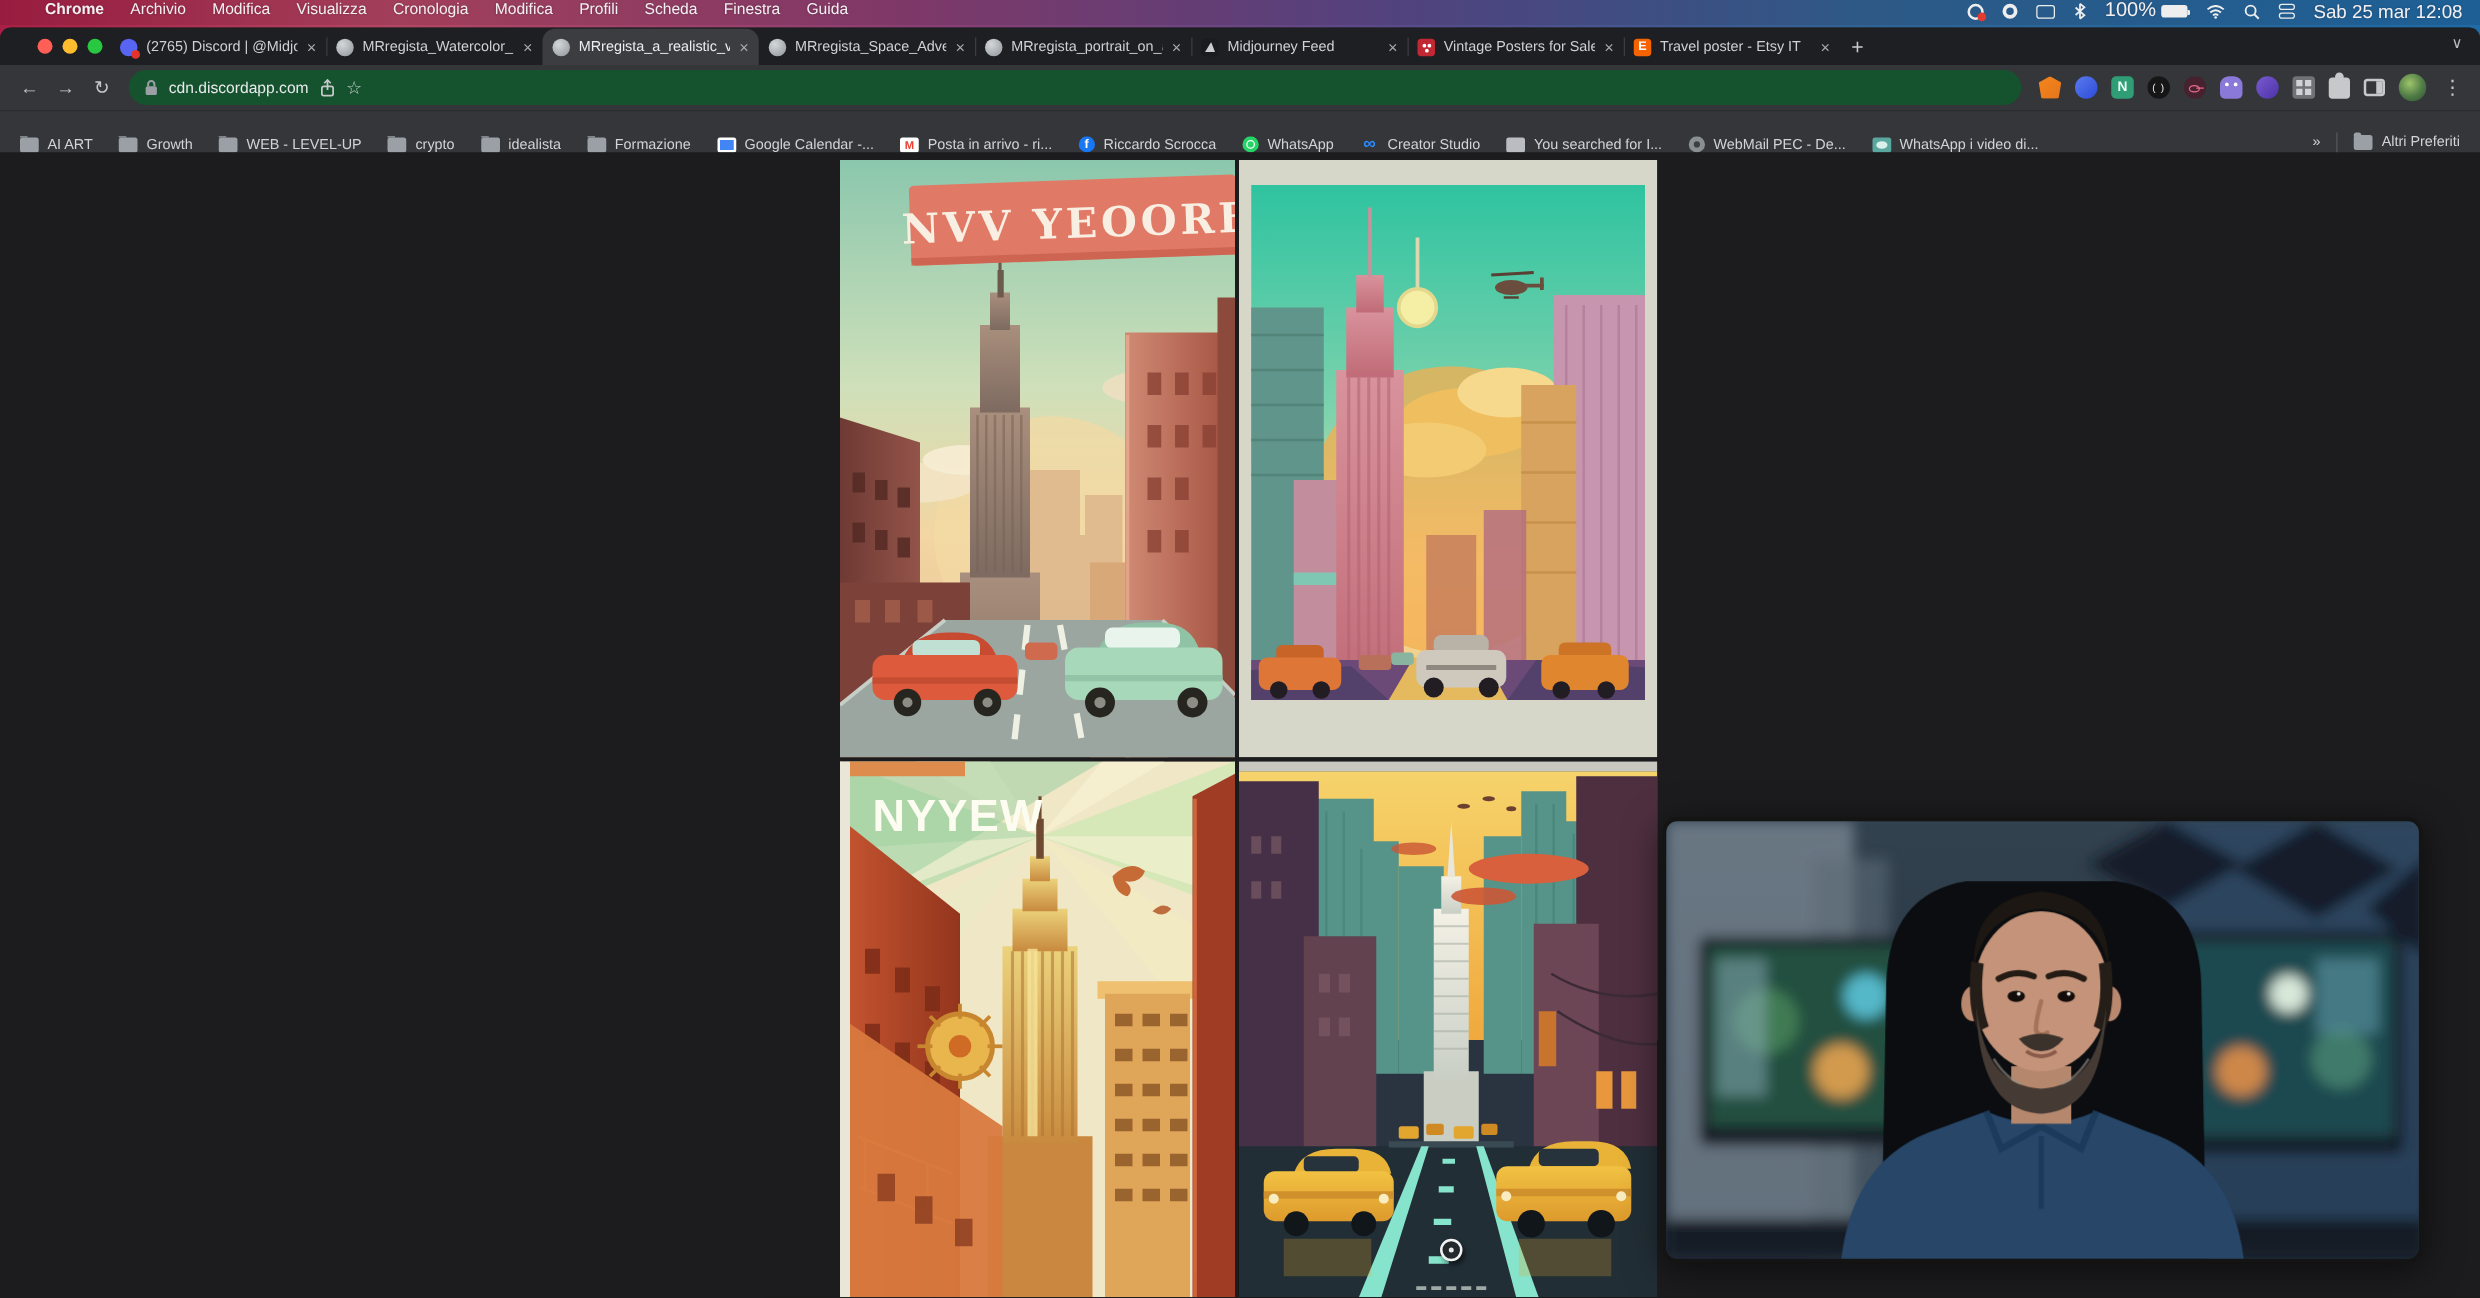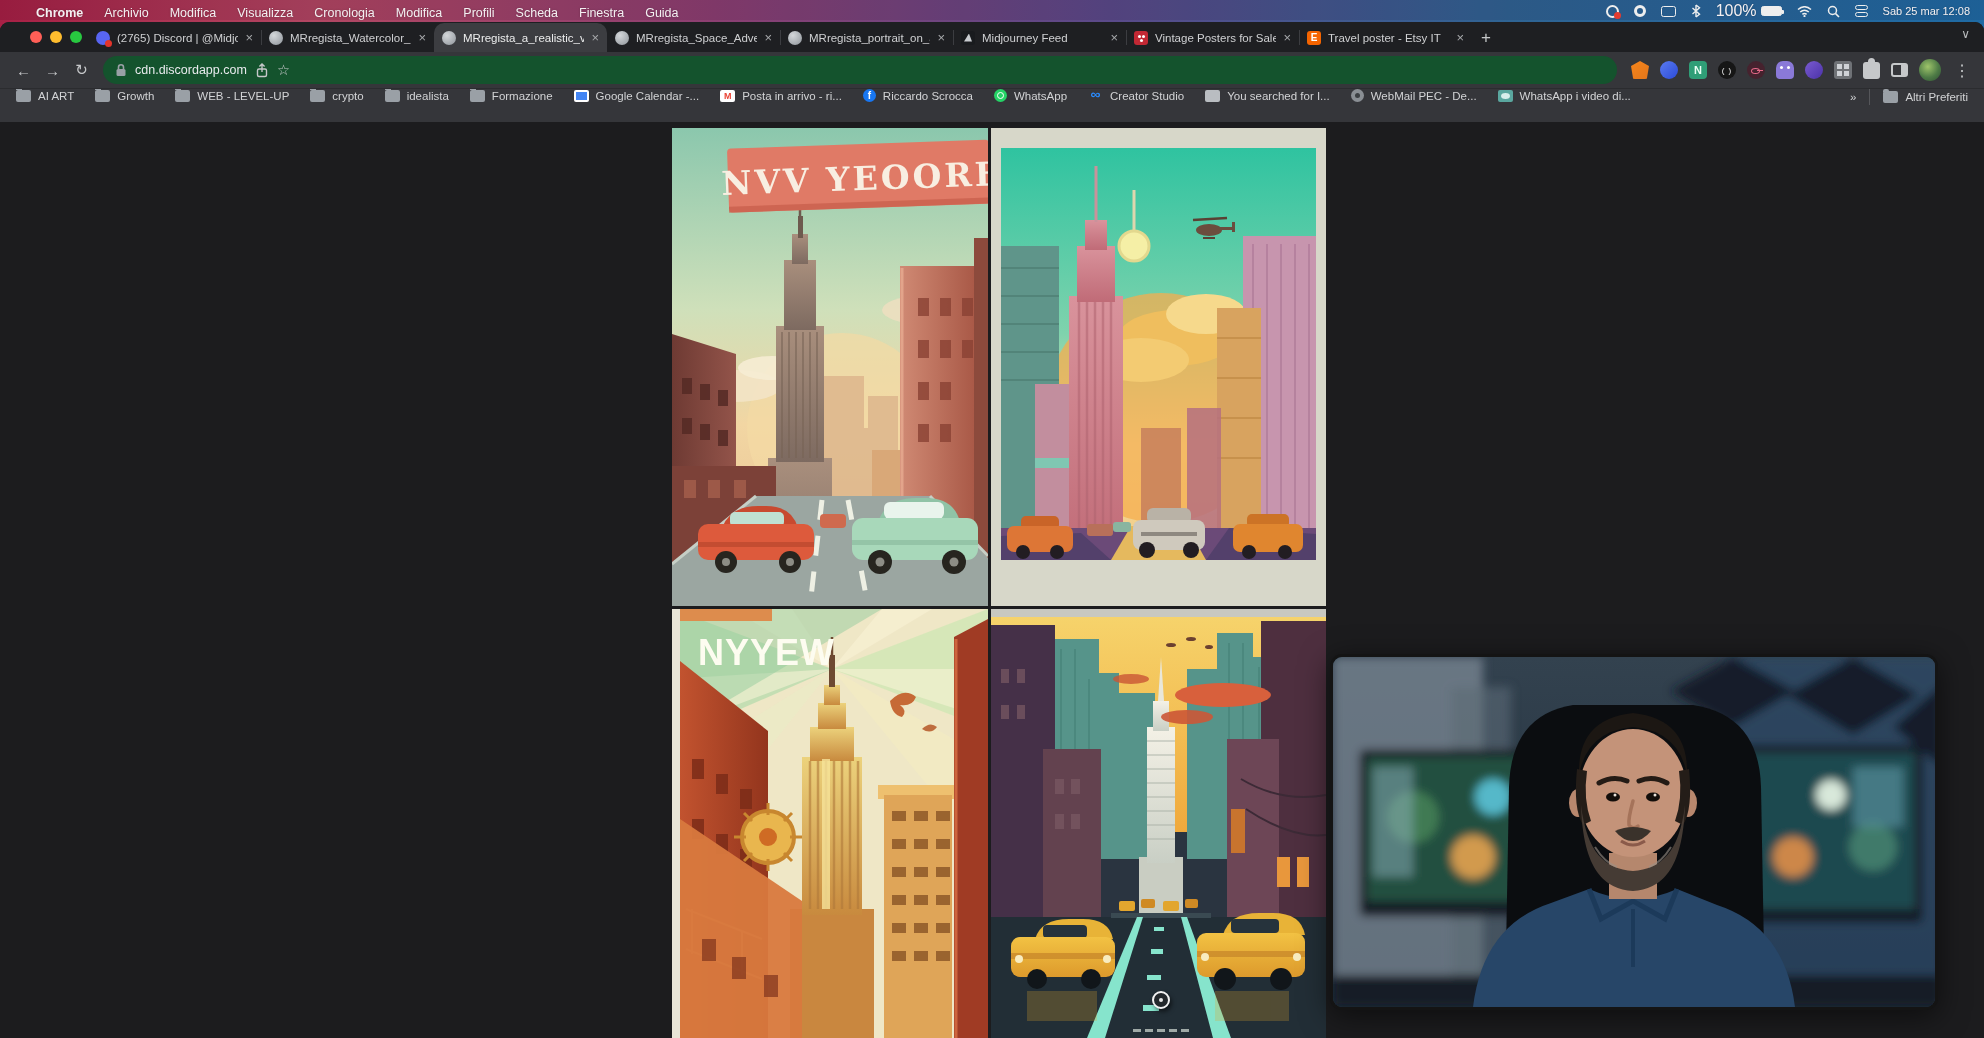--- a/index.html
+++ b/index.html
@@ -4,37 +4,37 @@
 <style>
   *{box-sizing:border-box;margin:0;padding:0}
   html,body{width:1984px;height:1038px;overflow:hidden}
   body{position:relative;background:#1c1c1e;font-family:"Liberation Sans",sans-serif;-webkit-font-smoothing:antialiased}
 
   
   .desktop{position:absolute;top:0;left:0;width:100%;height:34px;
     background:linear-gradient(90deg,#a82045,#b34763 16%,#8c3f72 36%,#5a4a8a 56%,#2f6494 76%,#1f6ba5)}
 
   
-  .menubar{position:absolute;top:0;left:0;right:0;height:20px;display:flex;align-items:flex-end;
+  .menubar{position:absolute;top:0;left:0;right:0;height:20px;display:flex;align-items:flex-start;
     padding:0 14px 0 16px;color:#f4f0f2;font-size:12.5px;background:rgba(20,0,20,.10);text-shadow:0 0 2px rgba(0,0,0,.25)}
   .menubar .apple{font-size:13px;margin-right:4px}
   .menu-items{display:flex;gap:21px;margin-left:16px}
   .menu-items .menu-item:first-child{font-weight:bold}
   .menu-status{margin-left:auto;display:flex;align-items:center;gap:15px}
   .st{display:inline-flex;align-items:center;justify-content:center}
   .rec-ic{width:13px;height:13px;border:2px solid #eee;border-radius:50%;position:relative}
   .rec-ic::after{content:"";position:absolute;right:-4px;bottom:-3px;width:7px;height:7px;border-radius:50%;background:#e33b30}
   .obs-ic{width:12px;height:12px;border:3px solid #eee;border-radius:50%}
   .disp-ic{width:15px;height:11px;border:1.5px solid #eee;border-radius:2.5px}
   .pill2{display:flex;flex-direction:column;gap:2px}
   .pill2 i{display:block;width:13px;height:5px;border:1.3px solid #eee;border-radius:3px}
   .batt{display:flex;align-items:center;gap:4px;font-size:16px}
   .batt .case{width:21px;height:10px;border:1px solid #eee;border-radius:2.5px;position:relative;background:#eee}
   .batt .case::after{content:"";position:absolute;right:-3px;top:2.5px;width:2px;height:4px;background:#eee;border-radius:0 1px 1px 0}
-  .clock{font-size:11px;white-space:nowrap}
+  .clock{font-size:15px;white-space:nowrap}
 
   
   .window{position:absolute;top:22px;left:0;right:0;bottom:0;border-radius:9px 9px 0 0;overflow:hidden;background:#1c1c1e}
 
   .tabstrip{position:relative;height:30px;background:#1e1f22;display:flex;align-items:flex-end;padding-left:88px}
   .tl{position:absolute;left:30px;top:9px;display:flex;gap:8px}
   .tl i{width:12px;height:12px;border-radius:50%}
   .tl .r{background:#ff5f57}.tl .y{background:#febc2e}.tl .g{background:#28c840}
   .tabs{display:flex;align-items:flex-end;min-width:0}
   .tab{width:173px;height:29px;display:flex;align-items:center;gap:7px;padding:0 8px;color:#cfd0d2;font-size:11.5px;position:relative}
@@ -81,21 +81,21 @@
   .e-grid{background:#6f7276;border-radius:3px}
   .e-grid::after{content:"";position:absolute;left:3px;top:3px;width:5px;height:5px;background:#cfd2d6;box-shadow:7px 0 0 #cfd2d6,0 7px 0 #cfd2d6,7px 7px 0 #cfd2d6}
   .puzzle{width:17px;height:17px;background:#c6c8ca;border-radius:3px;position:relative}
   .puzzle::after{content:"";position:absolute;left:5px;top:-3.5px;width:7px;height:7px;border-radius:50%;background:#c6c8ca}
   .sidebar-ic{width:17px;height:14px;border:2px solid #c6c8ca;border-radius:3px;position:relative}
   .sidebar-ic::after{content:"";position:absolute;right:0;top:0;width:5px;height:100%;background:#c6c8ca}
   .avatar{width:22px;height:22px;border-radius:50%;background:radial-gradient(circle at 40% 35%,#9ec46a,#4e7b46 55%,#2e4f33)}
   .dots{color:#c6c8ca;font-size:16px;margin-left:2px}
 
   
-  .bmbar{height:34px;background:#35363a;border-top:1px solid #2b2c2f;display:flex;align-items:flex-start;gap:21px;padding:0 16px;font-size:11.5px;color:#d2d3d5}
+  .bmbar{height:34px;background:#35363a;border-top:1px solid #2b2c2f;display:flex;align-items:flex-end;gap:21px;padding:0 16px;font-size:11.5px;color:#d2d3d5}
   .bm{display:flex;align-items:center;gap:7px;white-space:nowrap;flex:none}
   .bic{width:15px;height:12px;position:relative;flex:none;display:inline-block}
   .ic-folder{background:#9aa0a6;border-radius:2px}
   .ic-folder::before{content:"";position:absolute;left:0;top:-2.5px;width:6px;height:3px;background:#9aa0a6;border-radius:2px 2px 0 0}
   .ic-gcal{background:#fff;border-radius:2px}
   .ic-gcal::after{content:"";position:absolute;inset:2px;background:#4285f4}
   .ic-gmail{background:#fff;border-radius:2px}
   .ic-gmail::after{content:"M";position:absolute;inset:0;display:flex;align-items:center;justify-content:center;color:#ea4335;font-size:9px;font-weight:bold}
   .ic-facebook{background:#1877f2;border-radius:50%;width:13px;height:13px}
   .ic-facebook::after{content:"f";position:absolute;inset:0;display:flex;align-items:center;justify-content:center;color:#fff;font-size:10px;font-weight:bold}

